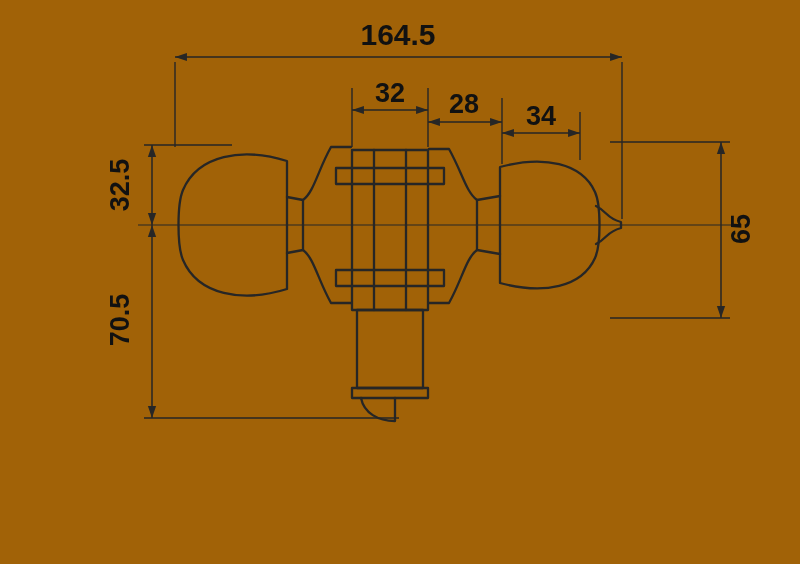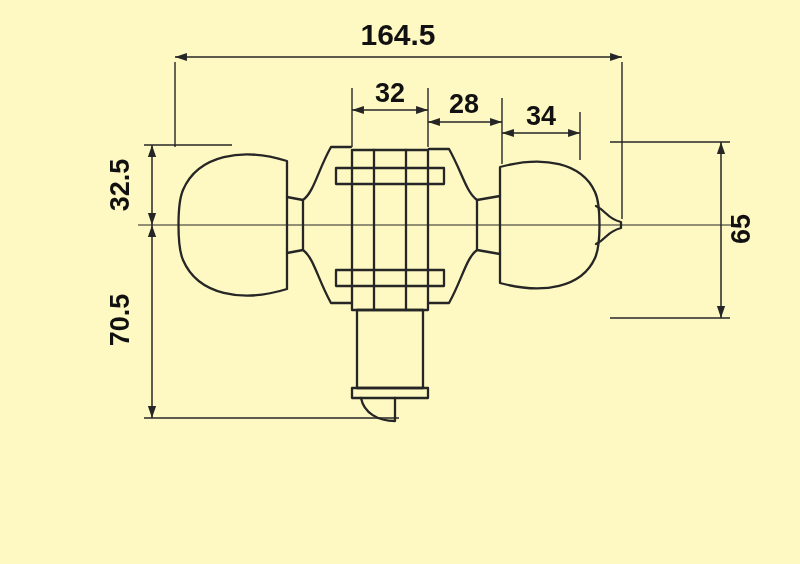--- a/index.html
+++ b/index.html
@@ -4,21 +4,21 @@
 <style>
   html, body {
     margin: 0;
     padding: 0;
     background: #ffffff;
   }
   .stage {
     position: relative;
     width: 800px;
     height: 564px;
-    background: #fef9c3;
+    background: #a16207;
     overflow: hidden;
   }
   svg {
     display: block;
     color: var(--line, #262626);
   }
   .obj {
     fill: none;
     stroke: currentColor;
     stroke-width: 2.3;

